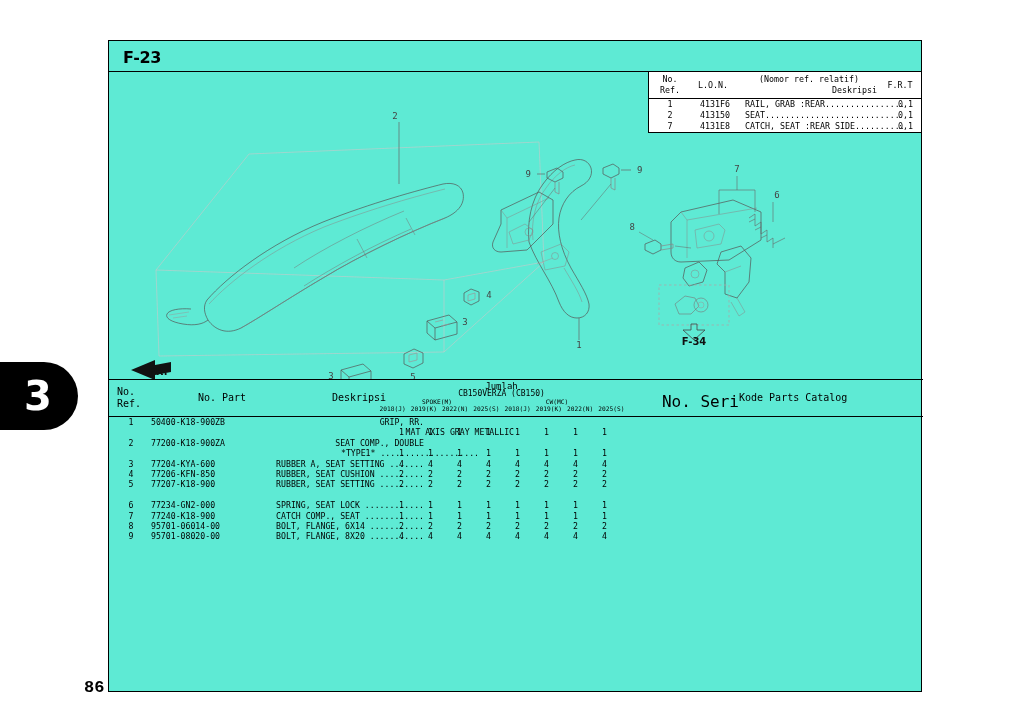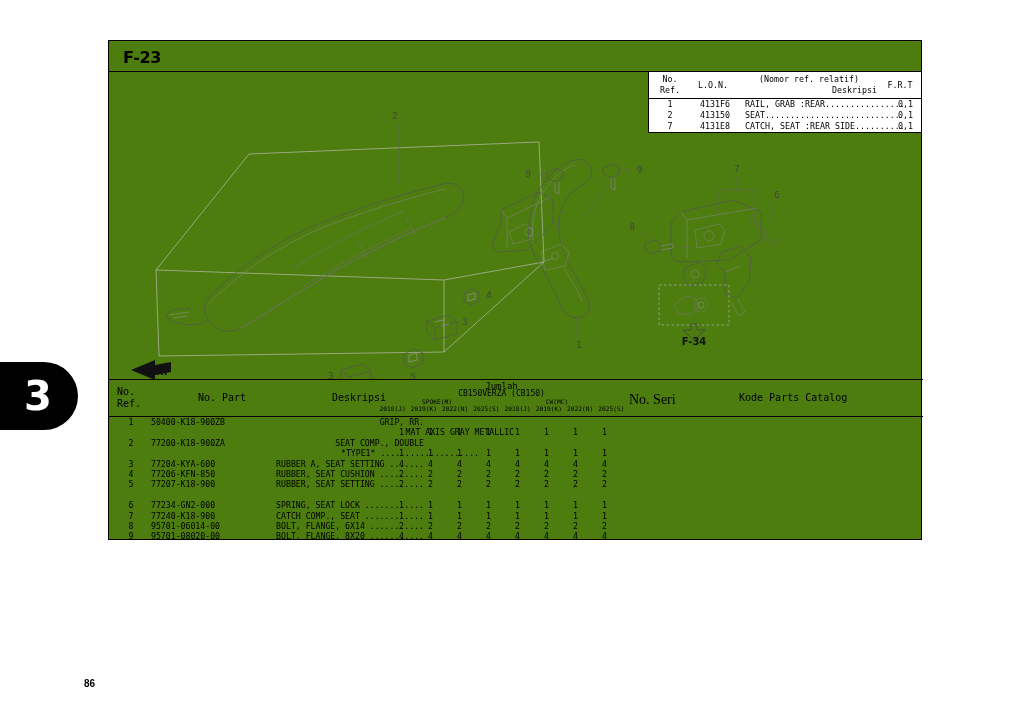--- a/index.html
+++ b/index.html
@@ -22,24 +22,24 @@
     left: 0; top: 0;
     width: 1024px; height: 724px;
     background: #fff;
   }
 
   .sheet {
     position: absolute;
     left: 108px;
     top: 40px;
     width: 814px;
-    height: 500px;
+    height: 652px;
     border: 1.6px solid #000;
     box-sizing: border-box;
-    background: #4d7c0f;
+    background: #5eead4;
   }
 
   
   .title-bar {
     position: absolute;
     left: 0; top: 0;
     width: 100%;
     height: 31px;
     border-bottom: 1.6px solid #000;
     box-sizing: border-box;
@@ -155,21 +155,21 @@
   }
   .pt-head .h-grp2 {
     position:absolute; left:392px; top:18px; width:112px; font-size:6.2px; text-align:center;
   }
   .pt-head .h-years {
     position:absolute; left:268px; top:25px; width:250px; font-size:6.2px;
     display:flex;
   }
   .pt-head .h-years span { flex: 1 1 0; text-align:center; }
   .pt-head .h-seri {
-    position:absolute; left:520px; top:12px; width:110px; font-size:14px; text-align:left;font-family:Liberation Serif, serif;
+    position:absolute; left:520px; top:12px; width:110px; font-size:16px; text-align:right;
   }
   .pt-head .h-kode {
     position:absolute; left:630px; top:12px; width:180px; font-size:10px; text-align:left;
   }
 
   .pt-body {
     position: relative;
     height: 272px;
   }
   .prow {
@@ -209,23 +209,23 @@
     font-family: "DejaVu Sans", sans-serif;
     font-weight: bold;
     font-size: 40px;
     line-height: 50px;
   }
 
   .page-num {
     position: absolute;
     left: 84px;
     top: 678px;
-    font-family: Liberation Sans, sans-serif;
+    font-family: Liberation Mono, monospace;
     font-weight: bold;
-    font-size: 10px;
+    font-size: 17px;
   }
 
   .footer-date {
     position: absolute;
     left: 0;
     top: 696px;
     width: 1024px;
     text-align: center;
     font-size: 10px;
     letter-spacing: 0.5px;

